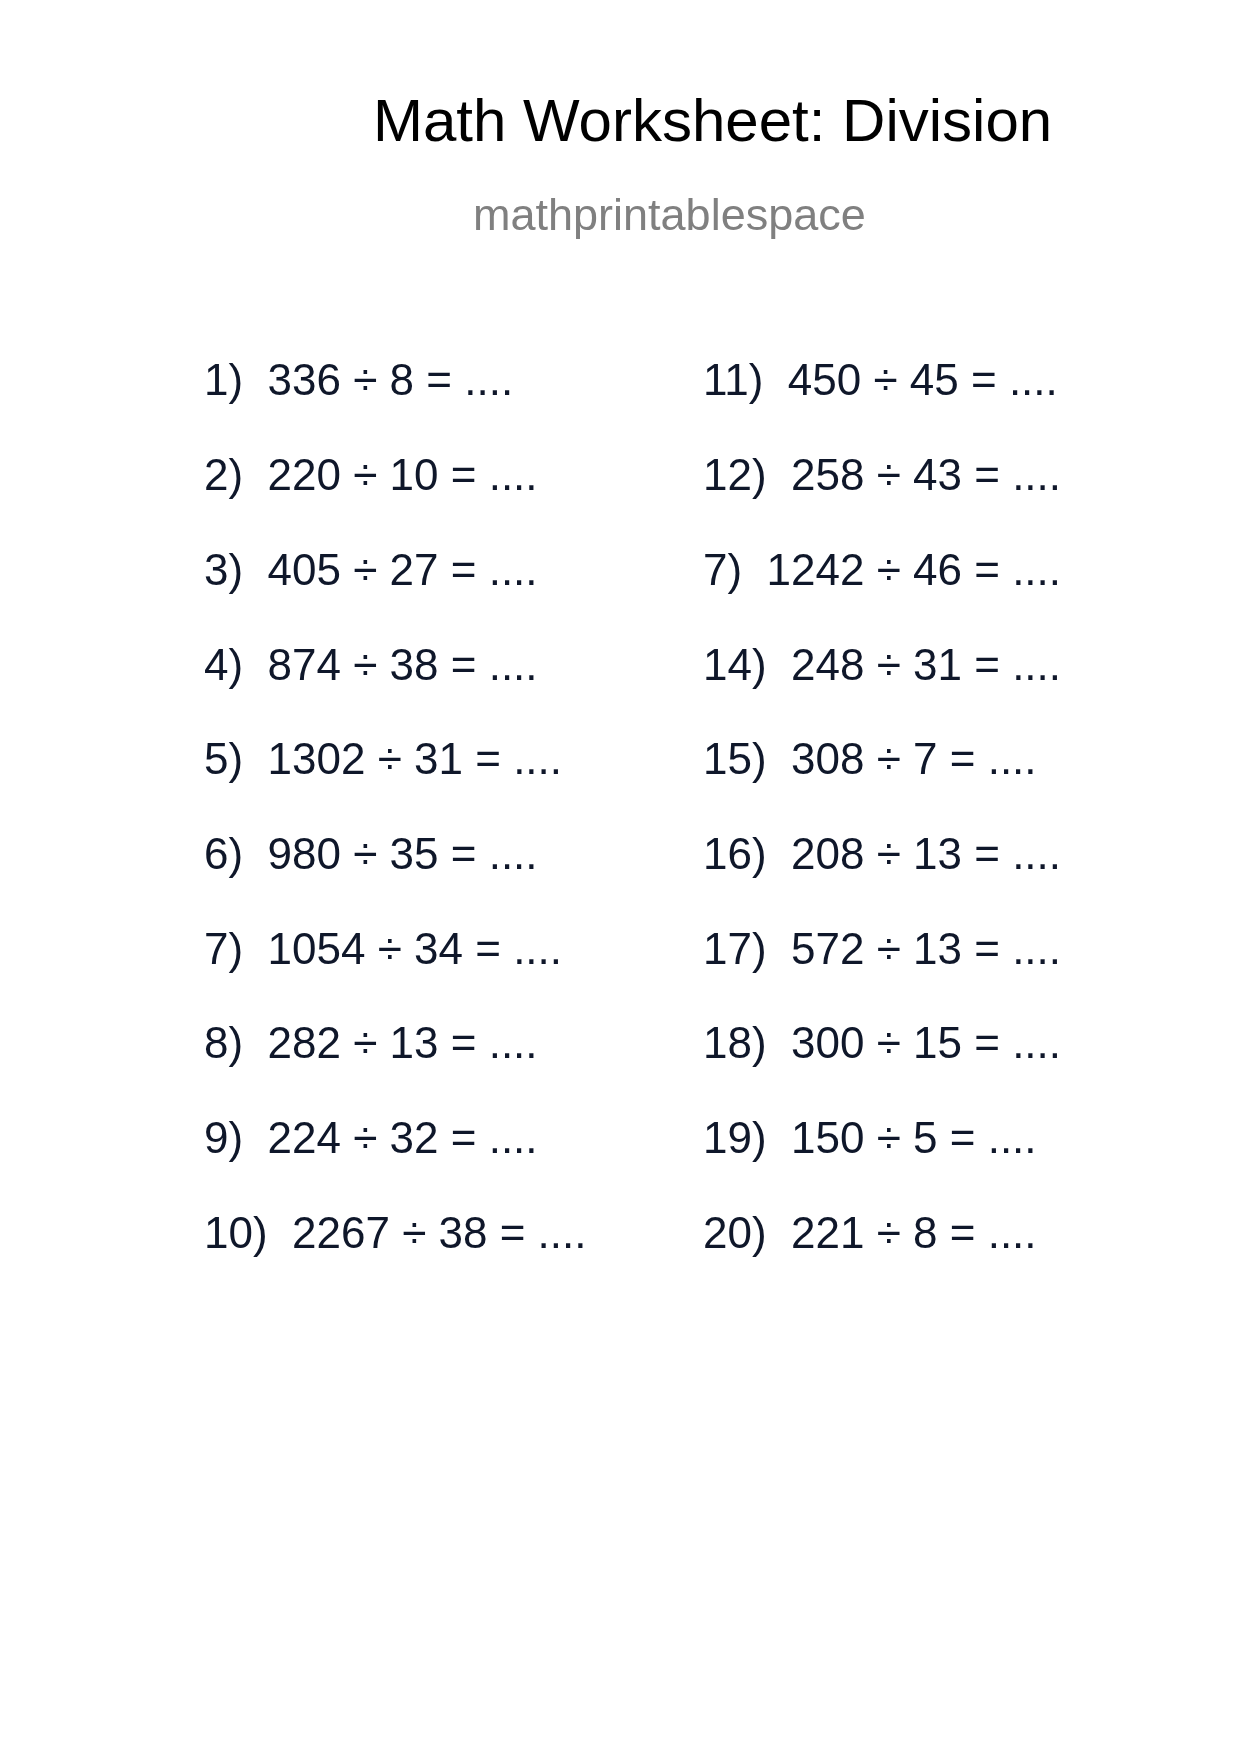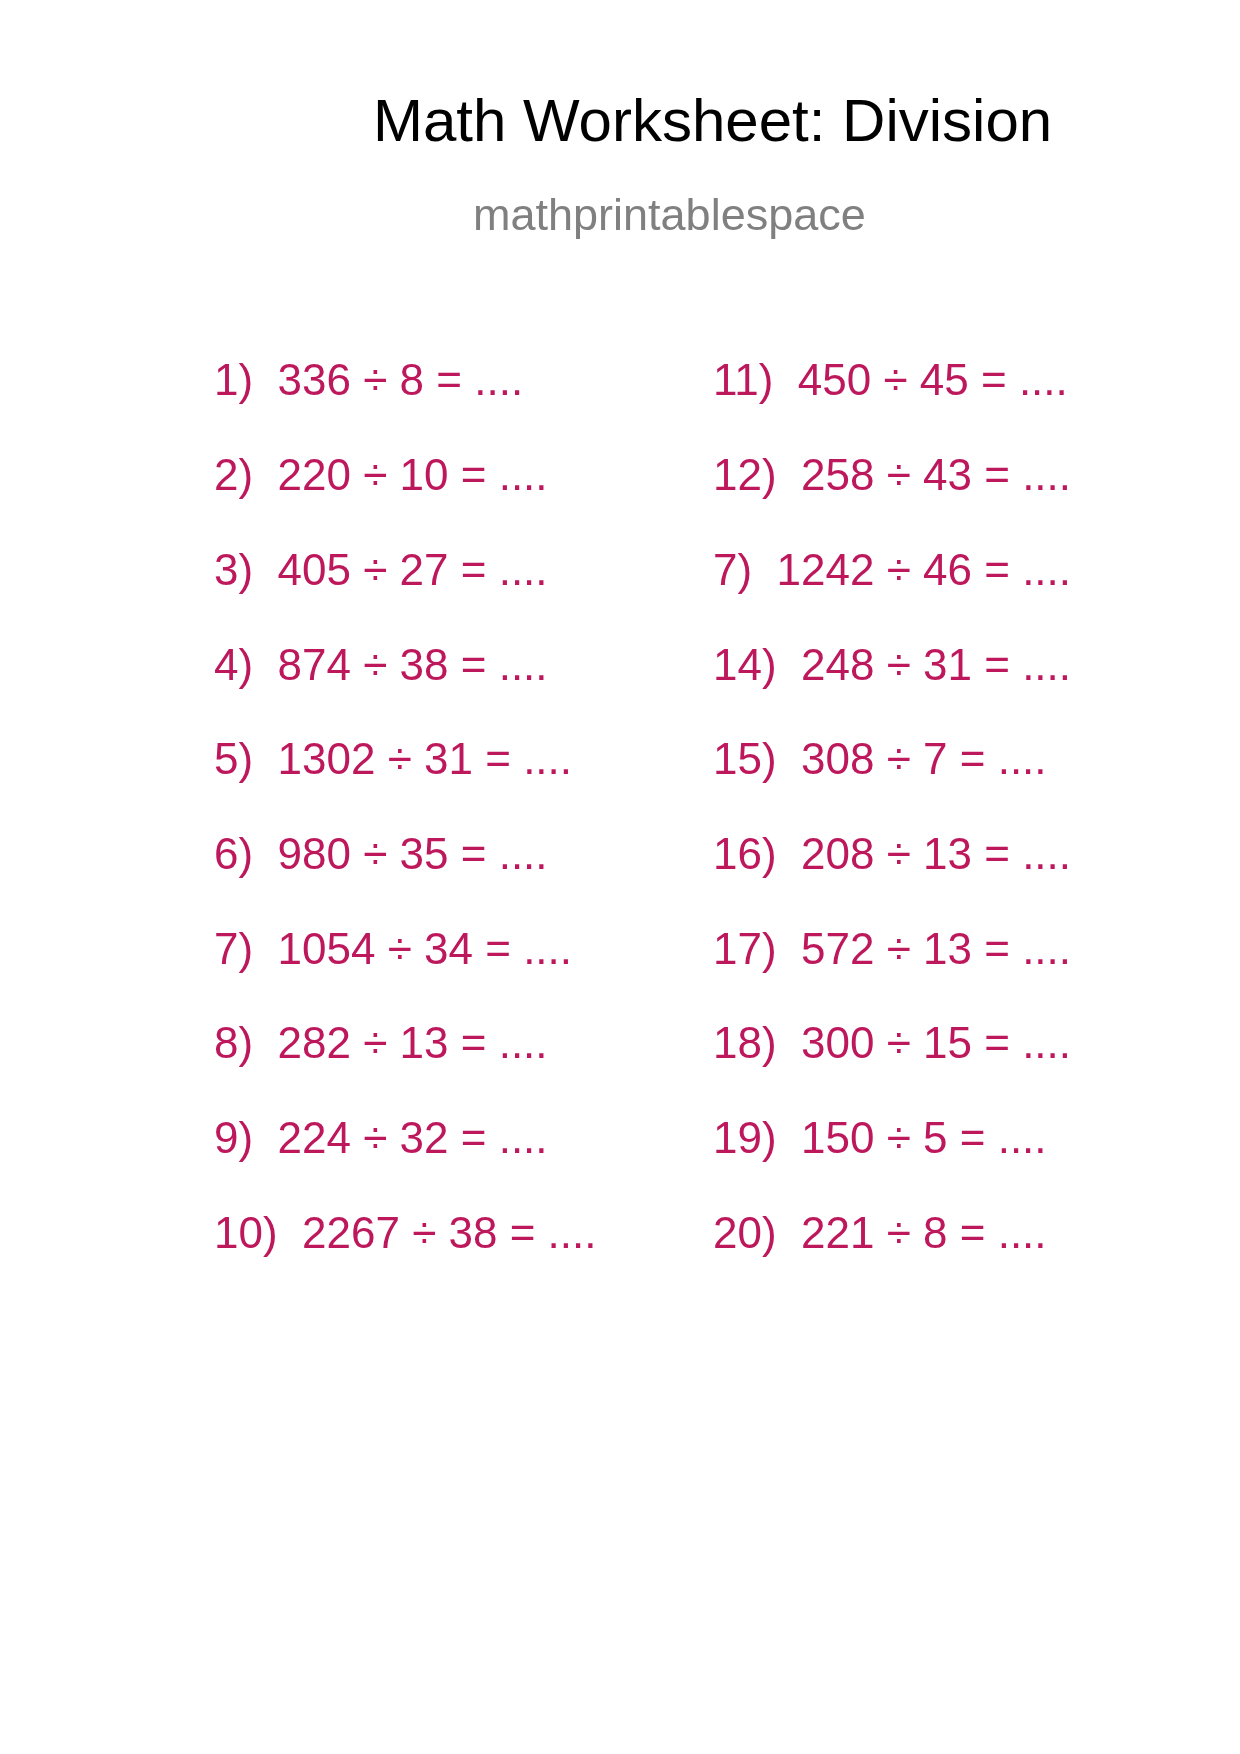--- a/index.html
+++ b/index.html
@@ -35,25 +35,25 @@
       margin-top: 11px;
     }
     .column {
       position: absolute;
       top: 0;
     }
     .column.left { left: 204px; }
     .column.right { left: 703px; }
     .problem {
       position: absolute;
-      left: 10px;
+      left: 0;
       font-size: 44px;
       line-height: 50px;
       white-space: pre;
-      color: #be185d;
+      color: #0f172a;
     }
     .problem .num { }
     .problem .expr { }
   </style>
 </head>
 <body>
 
 <div class="page-title">Math Worksheet: Division</div>
 <div class="page-subtitle">mathprintablespace</div>
 

